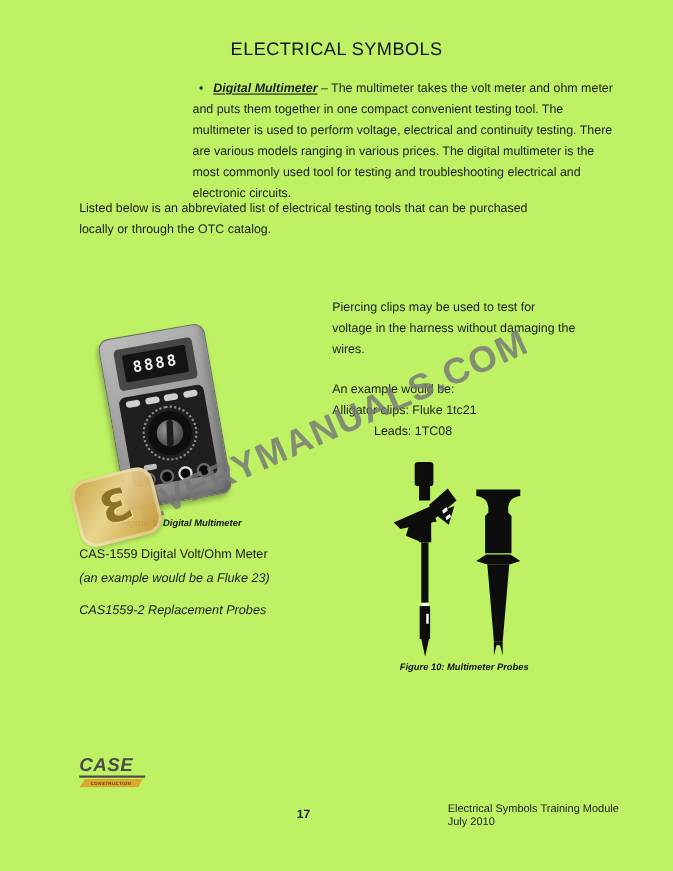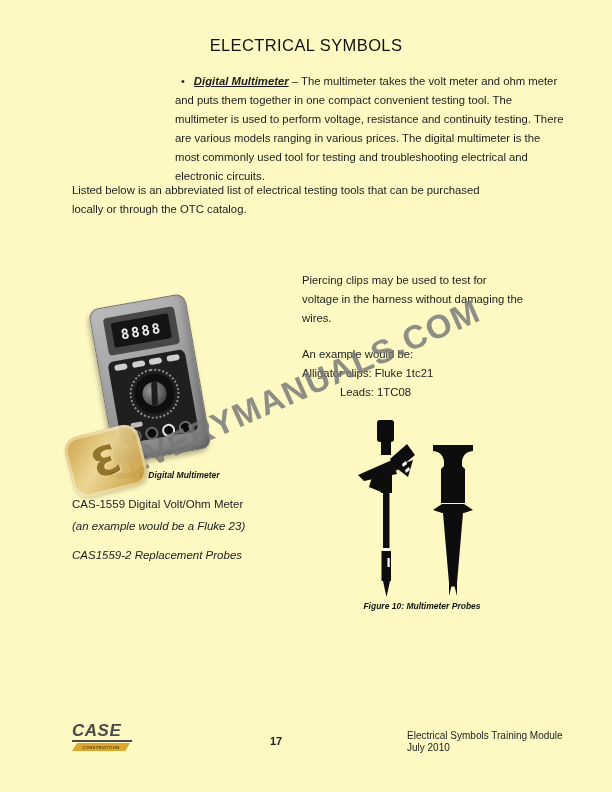--- a/index.html
+++ b/index.html
@@ -1,17 +1,17 @@
 <!DOCTYPE html>
 <html style="--gold: #dca62f;"><head>
 <meta charset="utf-8">
 <style>
   html,body{margin:0;padding:0;background:#ffffff;}
   .page{
-    position:relative;width:612px;height:792px;background:#fef9c3;overflow:hidden;
+    position:relative;width:612px;height:792px;background:#bef264;overflow:hidden;
     font-family:"Liberation Sans","DejaVu Sans",sans-serif;color:#1c1c1c;
   }
   .abs{position:absolute;}
   
   .title{top:36px;left:0;width:612px;text-align:center;font-size:16.5px;letter-spacing:.4px;color:#111;}
   
   .bullet-para{left:127px;top:72px;width:420px;font-size:11.3px;line-height:19px;margin-left:48px;}
   .bullet-first{white-space:nowrap;}
   .bullet-marker{display:inline-block;margin-left:6px;margin-right:9px;font-size:11px;}
   .term{font-weight:bold;font-style:italic;text-decoration:underline;}
@@ -55,41 +55,41 @@
     white-space:nowrap;z-index:5;}
   .wm-logo{left:68px;top:430px;width:76px;height:62px;transform:rotate(-14deg);border-radius:15px;
     background:linear-gradient(135deg,#c79b3d,#ecd492 45%,#c2922f);opacity:.93;z-index:6;
     box-shadow:inset 0 0 0 3px rgba(255,248,225,.45), 1px 2px 4px rgba(0,0,0,.2);
     display:flex;align-items:center;justify-content:center;}
   .wm-logo span{font-size:40px;font-weight:800;color:#8a6a1f;transform:rotate(-6deg);
     text-shadow:1px 1px 0 #f3dfa5;font-family:"DejaVu Sans",sans-serif;}
   
   .probes{left:350px;top:415px;z-index:1;}
   
-  .case-logo{left:72px;top:722px;width:64px;}
+  .case-logo{left:72px;top:687px;width:64px;}
   .case-word{font-size:17px;font-weight:800;font-style:italic;letter-spacing:.5px;color:#4a4a4a;line-height:18px;}
   .case-rule{width:60px;height:2px;background:#4a4a4a;margin-top:0px;}
   .case-banner{width:58px;height:8px;margin-top:1px;background:var(--gold,#dca62f);
     clip-path:polygon(9% 0,100% 0,92% 100%,0 100%);
     display:flex;align-items:center;justify-content:center;}
   .case-banner span{font-size:4px;font-weight:bold;color:#5f4410;letter-spacing:.4px;}
   .pageno{left:0;top:735px;width:552px;text-align:center;font-size:11px;font-weight:bold;}
   .foot-right{left:407px;top:730px;font-size:10px;line-height:12px;color:#222;}
 </style>
 </head>
 <body>
 
 <div class="page">
 
   <div class="abs title">ELECTRICAL SYMBOLS</div>
 
   <div class="abs bullet-para">
     <div class="bullet-first"><span class="bullet-marker">•</span><span class="term">Digital Multimeter</span><span> – The multimeter takes the volt meter and ohm meter</span></div>
     <div>and puts them together in one compact convenient testing tool. The</div>
-    <div>multimeter is used to perform voltage, resistance and continuity testing. There</div>
+    <div>multimeter is used to perform voltage, electrical and continuity testing. There</div>
     <div>are various models ranging in various prices. The digital multimeter is the</div>
     <div>most commonly used tool for testing and troubleshooting electrical and</div>
     <div>electronic circuits.</div>
   </div>
 
   <div class="abs intro">
     <div>Listed below is an abbreviated list of electrical testing tools that can be purchased</div>
     <div>locally or through the OTC catalog.</div>
   </div>
 

